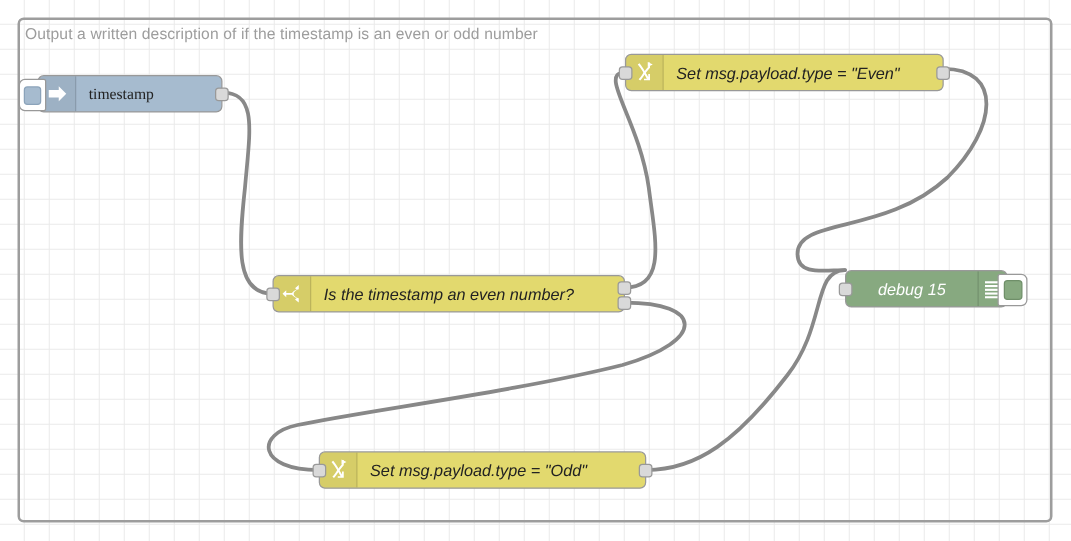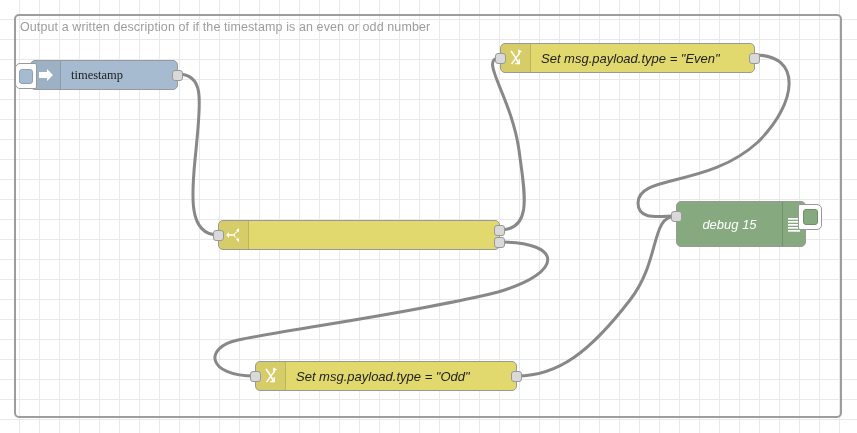--- a/index.html
+++ b/index.html
@@ -194,20 +194,21 @@
 
   <div class="node" style="left:218px; top:220px; width:282px; height:30px; background:#e2d96e;">
     <div class="node-inner">
       <div class="node-icon-box">
         <svg class="glyph" width="18" height="18" viewBox="0 0 18 18">
           <path d="M14 2 L11 4.5 L12.4 5.6 C10.6 6.3 9.4 7.4 8.6 8.3 L4 8.3 L4 6.2 L1 9 L4 11.8 L4 9.7
                    L8.6 9.7 C9.4 10.6 10.6 11.7 12.4 12.4 L11 13.5 L14 16 L14 12.6
                    C12 12.1 10.7 10.9 10 9.9 L10 8.1 C10.7 7.1 12 5.9 14 5.4 Z" fill="#ffffff"></path>
         </svg>
       </div>
+      <div class="node-label italic">Is the timestamp an even number?</div>
     </div>
     <div class="port in" style="top:9px;"></div>
     <div class="port out" style="top:4px;"></div>
     <div class="port out" style="top:16px;"></div>
   </div>
 
   <div class="node" style="left:500px; top:43px; width:255px; height:30px; background:#e2d96e;">
     <div class="node-inner">
       <div class="node-icon-box">
         <svg class="glyph" width="18" height="18" viewBox="0 0 18 18">
@@ -234,21 +235,21 @@
                    L5.2 15.4 C6.3 14.1 7.6 12.2 8.9 10.3 C10.4 8.1 12 6.1 13 5.1 Z" fill="#ffffff"></path>
           <path d="M11.2 0.6 L15.2 2.6 L11.2 4.6 Z" fill="#ffffff"></path>
         </svg>
       </div>
       <div class="node-label italic">Set msg.payload.type = "Odd"</div>
     </div>
     <div class="port in" style="top:9px;"></div>
     <div class="port out" style="top:9px;"></div>
   </div>
 
-  <div class="node" style="left:676px; top:201px; width:130px; height:46px; background:#87a980;">
+  <div class="node" style="left:676px; top:216px; width:130px; height:30px; background:#87a980;">
     <div class="node-inner">
       <div class="node-label italic" style="justify-content:center; color:#ffffff; padding:0 6px;">debug 15</div>
       <div class="debug-lines">
         <svg class="glyph" width="14" height="16" viewBox="0 0 14 16">
           <rect x="1" y="2" width="12" height="1.7" fill="#ffffff"></rect>
           <rect x="1" y="5" width="12" height="1.7" fill="#ffffff"></rect>
           <rect x="1" y="8" width="12" height="1.7" fill="#ffffff"></rect>
           <rect x="1" y="11" width="12" height="1.7" fill="#ffffff"></rect>
           <rect x="1" y="14" width="12" height="1.7" fill="#ffffff"></rect>
         </svg>

